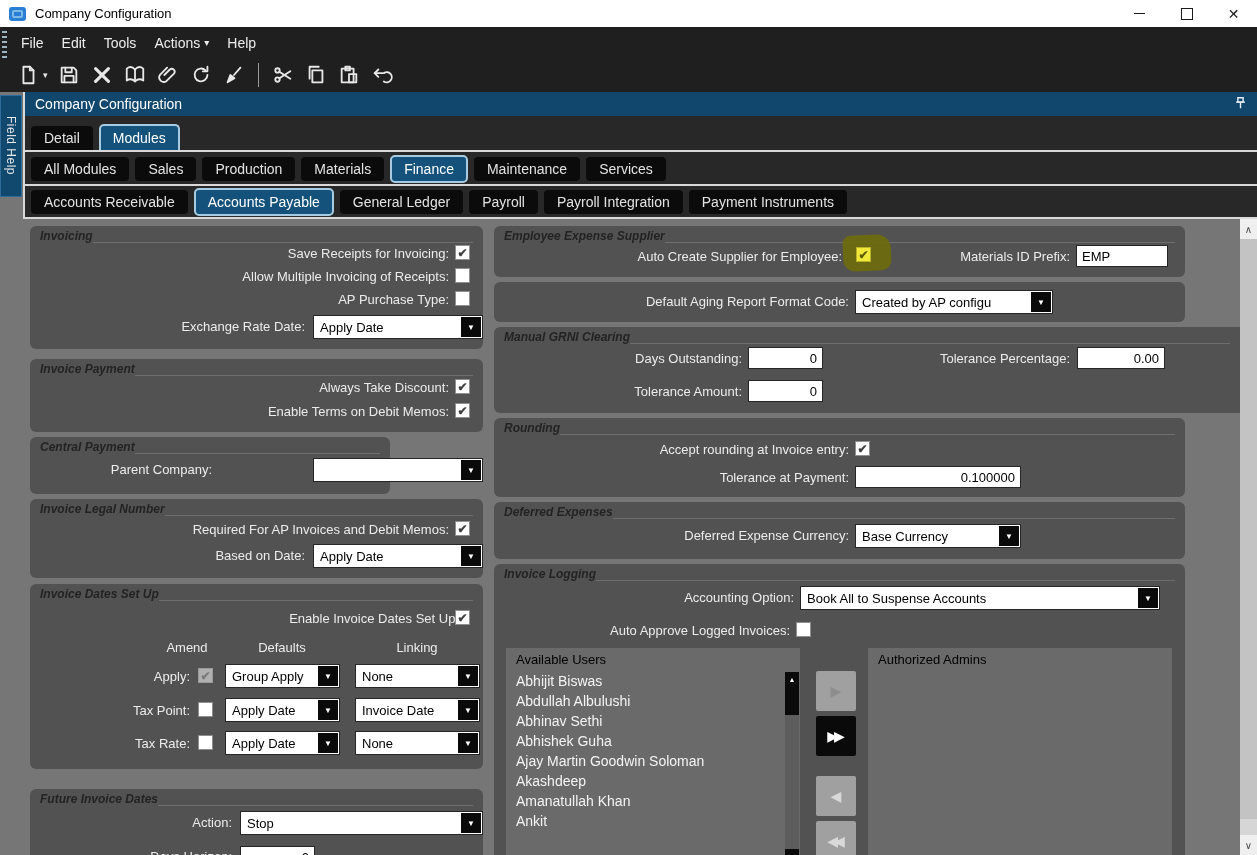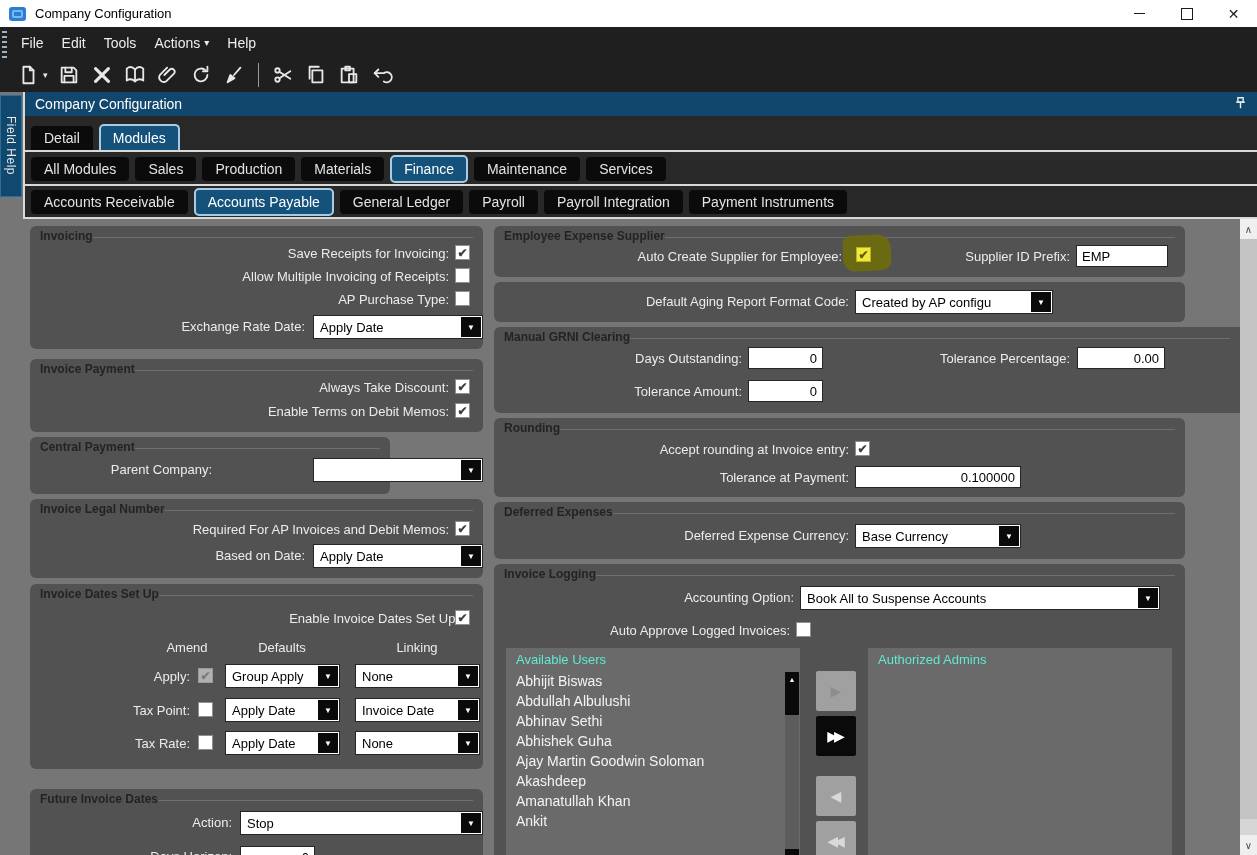--- a/index.html
+++ b/index.html
@@ -40,37 +40,37 @@
   .tab{background:#0b0b0b;color:#e3e3e3;font-size:14px;padding:4px 13px;border-radius:4px;margin-bottom:3px;white-space:nowrap;cursor:default;}
   .tabrow1 .tab{border-radius:4px 4px 0 0;margin-bottom:0;}
   .tab.active{background:#14527c;color:#fff;border:2px solid #a9cbe2;padding:4px 12px;margin-bottom:0;}
   .tabrow1 .tab.active{border-bottom:none;border-radius:5px 5px 0 0;}
   .tabrow2 .tab.active,.tabrow3 .tab.active{border-radius:5px;margin-bottom:1px;}
   
   .fieldhelp{position:absolute;left:0;top:95px;width:22px;height:102px;background:#11486e;border:1px solid #2f6c99;box-sizing:border-box;color:#e9e9e9;font-size:12px;writing-mode:vertical-rl;display:flex;align-items:center;justify-content:center;letter-spacing:.5px;cursor:default;}
   
   .content{position:absolute;left:25px;top:219px;width:1215px;height:636px;background:#767676;overflow:hidden;}
   .group{position:absolute;background:#525252;border-radius:6px;}
-  .ghead{display:flex;align-items:center;padding:3px 10px 0 10px;}
+  .ghead{display:flex;align-items:flex-end;padding:3px 10px 0 10px;font-style:italic;}
   .ghead .txt{font-size:12px;font-weight:bold;color:#232323;white-space:nowrap;}
   .ghead .line{flex:1;height:1px;background:#6e6e6e;margin-top:2px;}
   .lbl{position:absolute;color:#ececec;font-size:13px;white-space:nowrap;}
   .cb{position:absolute;width:15px;height:15px;background:#fff;border:1px solid #8f8f8f;box-sizing:border-box;display:flex;align-items:center;justify-content:center;font-size:12px;color:#3f3f3f;font-weight:bold;}
   .cb.disabled{background:#b0b0b0;color:#7a7a7a;border-color:#9a9a9a;}
   .cb.hl{background:#f2e83a;color:#5e5b00;border-color:#b9b12a;}
   .hl-blob{position:absolute;background:#6e6a10;border-radius:8px 14px 10px 12px;transform:rotate(-3deg);opacity:.95;}
   .dd{position:absolute;height:24px;background:#fff;border:1px solid #262626;box-sizing:border-box;display:flex;align-items:stretch;}
   .dd .val{flex:1;font-size:13px;color:#000;padding:0 6px;display:flex;align-items:center;overflow:hidden;white-space:nowrap;}
   .dd .btn{width:20px;margin:1px;background:#0a0a0a;color:#fff;display:flex;align-items:center;justify-content:center;font-size:8px;}
   .ti{position:absolute;height:22px;background:#fff;border:1px solid #262626;box-sizing:border-box;font-size:13px;color:#000;display:flex;align-items:center;padding:0 5px;}
   .ti.num{justify-content:flex-end;}
   .colhdr{position:absolute;color:#ececec;font-size:13px;text-align:center;}
   
   .listpanel{position:absolute;background:#6a6a6a;}
-  .listpanel .ptitle{color:#5eead4;font-size:13px;padding:4px 0 4px 10px;}
+  .listpanel .ptitle{color:#000000;font-size:13px;padding:4px 0 4px 10px;}
   .uitem{color:#f4f4f4;font-size:14px;padding:2px 0 2px 10px;white-space:nowrap;}
   .lscroll{position:absolute;top:24px;bottom:0;right:1px;width:14px;background:#5d5d5d;}
   .lscroll .sbtn{position:absolute;left:0;width:14px;height:15px;background:#0a0a0a;color:#fff;font-size:7px;display:flex;align-items:center;justify-content:center;}
   .lscroll .sthumb{position:absolute;left:0;top:15px;width:14px;height:28px;background:#0a0a0a;}
   .xfer{position:absolute;width:40px;height:40px;display:flex;align-items:center;justify-content:center;font-size:14px;border-radius:2px;}
   .xfer.gray{background:#a0a0a0;color:#8d8d8d;}
   .xfer.gray.lt{color:#d9d9d9;}
   .xfer.black{background:#0a0a0a;color:#fff;}
   .dbl{letter-spacing:-4px;margin-right:4px;}
   
@@ -344,21 +344,21 @@
   </div>
 
   <div class="group" style="left:469px;top:7px;width:691px;height:51px;">
     <div class="ghead">
         <span class="txt">Employee Expense Supplier</span>
         <span class="line"></span>
       </div>
     <span class="lbl" style="right:343px;top:23px;">Auto Create Supplier for Employee:</span>
     <div class="hl-blob" style="left:349px;top:9px;width:48px;height:36px;"></div>
     <span class="cb hl" style="left:362px;top:21px;">✔</span>
-    <span class="lbl" style="right:115px;top:23px;">Supplier ID Prefix:</span>
+    <span class="lbl" style="right:115px;top:23px;">Materials ID Prefix:</span>
     <div class="ti" style="left:582px;top:19px;width:92px;">
         <span>EMP</span>
       </div>
   </div>
 
   <div class="group" style="left:469px;top:63px;width:691px;height:40px;">
     <span class="lbl" style="right:336px;top:12px;">Default Aging Report Format Code:</span>
     <div class="dd" style="left:361px;top:8px;width:198px;">
       <span class="val">Created by AP configu</span>
         <span class="btn">▼</span>

